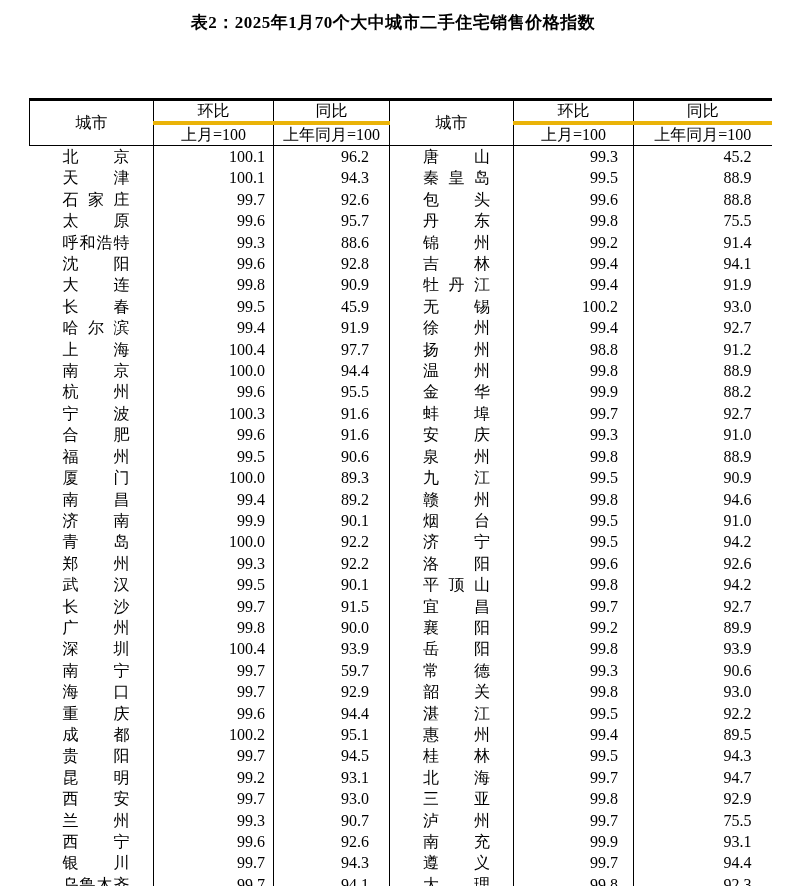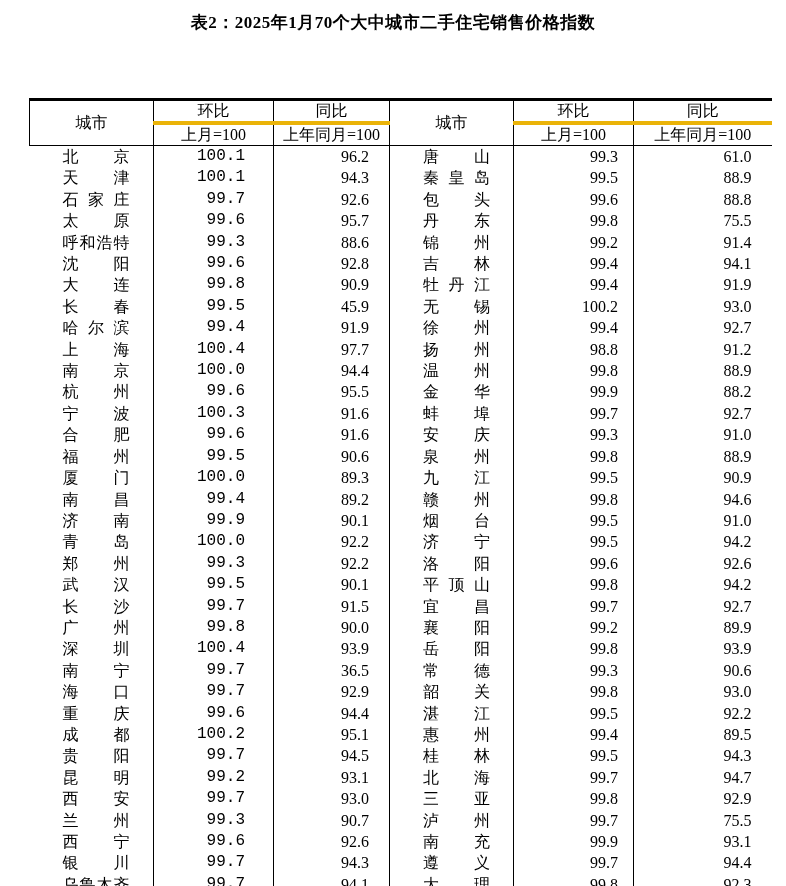--- a/index.html
+++ b/index.html
@@ -19,21 +19,21 @@
     border-top:3px solid #000; border-bottom:3px solid #000;
   }
   th, td { padding:0; margin:0; font-weight:normal; font-size:16px; }
   thead th { text-align:center; height:20px; line-height:20px; }
   thead th.rule-mid { border-bottom:4px solid #eab308; }   
   thead th.rule-bot { border-bottom:1px solid #000; }   
   thead th.outer-left { border-left:1px solid #000; }   
   .bl { border-left:1px solid #000; }                   
   tbody td { height:21.4px; line-height:21.4px; vertical-align:middle; }
   td.v { text-align:right; }
-  td.c2 { padding-right:28px;font-family:Liberation Mono, monospace; }
+  td.c2 { padding-right:8px; }
   td.c3 { padding-right:20px; }
   td.c5 { padding-right:15px; }
   td.c6 { padding-right:20px; }
   .cityname {
     display:flex; justify-content:space-between;
     margin-left:33px; width:67px;
   }
   .cityname span { display:inline-block; }
 </style>
 </head>
@@ -76,21 +76,21 @@
         </td>
         <td class="c2 v bl">100.1</td>
         <td class="c3 v bl">96.2</td>
         <td class="c4 bl">
           <span class="cityname">
             <span>唐</span>
             <span>山</span>
           </span>
         </td>
         <td class="c5 v bl">99.3</td>
-        <td class="c6 v bl">61.0</td>
+        <td class="c6 v bl">45.2</td>
       </tr>
       <tr>
         <td class="c1">
           <span class="cityname">
             <span>天</span>
             <span>津</span>
           </span>
         </td>
         <td class="c2 v bl">100.1</td>
         <td class="c3 v bl">94.3</td>
@@ -507,21 +507,21 @@
         <td class="c6 v bl">93.9</td>
       </tr>
       <tr>
         <td class="c1">
           <span class="cityname">
             <span>南</span>
             <span>宁</span>
           </span>
         </td>
         <td class="c2 v bl">99.7</td>
-        <td class="c3 v bl">36.5</td>
+        <td class="c3 v bl">59.7</td>
         <td class="c4 bl">
           <span class="cityname">
             <span>常</span>
             <span>德</span>
           </span>
         </td>
         <td class="c5 v bl">99.3</td>
         <td class="c6 v bl">90.6</td>
       </tr>
       <tr>

